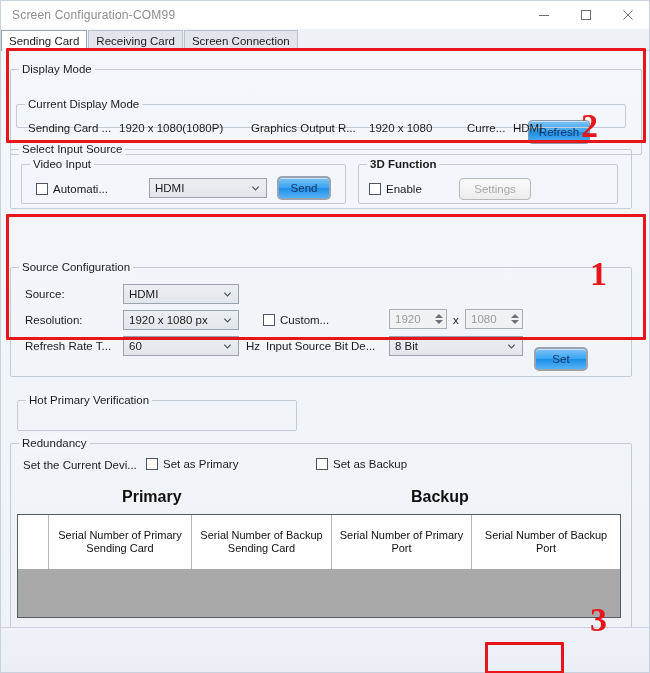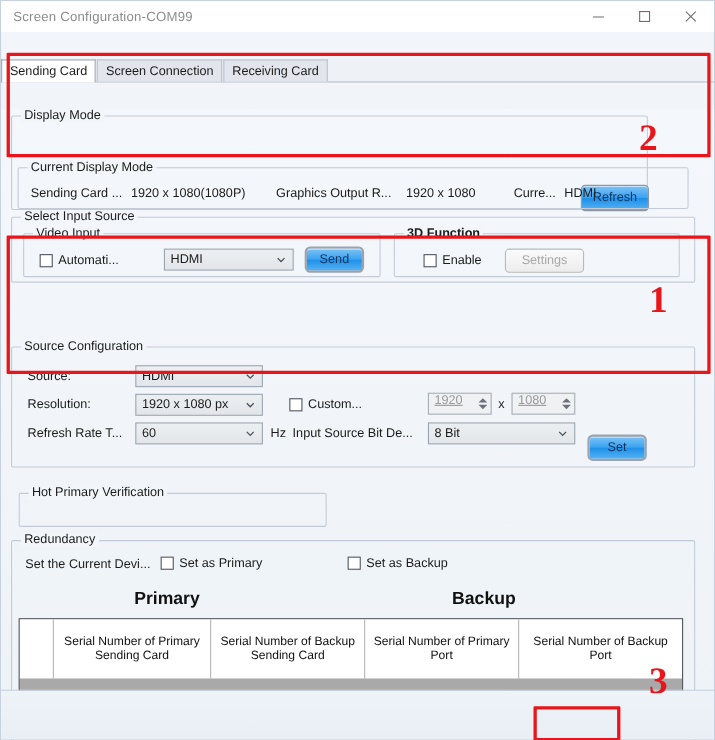--- a/index.html
+++ b/index.html
@@ -20,21 +20,20 @@
   
   .window {
     width: 650px;
     height: 673px;
     background: linear-gradient(180deg,#f2f6fb 0%, #eaf0f7 100%);
     border: 1px solid #c8d2de;
     box-sizing: border-box;
     display: flex;
     flex-direction: column;
     position: relative;
-    gap: 24px;
   }
 
   .titlebar {
     height: 27px;
     background: #ffffff;
     display: flex;
     align-items: center;
     flex: 0 0 auto;
     border-bottom: 1px solid #ffffff;
   }
@@ -178,24 +177,24 @@
 
   
   .spin {
     position: absolute;
     box-sizing: border-box;
     border: 1px solid #a6aeb6;
     background: #f0f1f3;
     font-size: 11.5px;
     color: #9a9a9a;
     display: flex;
+    align-items: center;
     padding-left: 5px;
     overflow: hidden;
     white-space: nowrap;
-    text-decoration: underline;
   }
   .spin .arrows {
     position: absolute;
     right: 3px;
     top: 50%;
     transform: translateY(-50%);
     display: flex;
     flex-direction: column;
     gap: 2px;
   }
@@ -316,32 +315,32 @@
         <svg width="12" height="12" viewBox="0 0 12 12">
             <line x1="1.5" y1="1.5" x2="10.5" y2="10.5" stroke="#6d6d6d" stroke-width="1"></line>
             <line x1="10.5" y1="1.5" x2="1.5" y2="10.5" stroke="#6d6d6d" stroke-width="1"></line>
           </svg>
       </div>
     </div>
   </div>
 
   <div class="tabbar">
     <div class="tab active">Sending Card</div>
+    <div class="tab">Receiving Card</div>
     <div class="tab">Screen Connection</div>
-    <div class="tab">Receiving Card</div>
   </div>
 
   <div class="content">
 
-    <div class="group" style="left:9px; top:6px; width:579px; height:86px;">
+    <div class="group" style="left:9px; top:18px; width:632px; height:86px;">
       <div class="glabel">Display Mode</div>
     </div>
     <div class="btn" style="left:527px; top:69px; width:62px; height:24px;">Refresh</div>
 
-    <div class="group" style="left:15px; top:53px; width:610px; height:38px; border-color:#c3ccd6;">
+    <div class="group" style="left:15px; top:53px; width:610px; height:24px; border-color:#c3ccd6;">
       <div class="glabel" style="background:#f2f6fa;">Current Display Mode</div>
     </div>
     <div class="lbl" style="left:27px; top:71px;">Sending Card ...</div>
     <div class="lbl" style="left:118px; top:71px;">1920 x 1080(1080P)</div>
     <div class="lbl" style="left:250px; top:71px;">Graphics Output R...</div>
     <div class="lbl" style="left:368px; top:71px;">1920 x 1080</div>
     <div class="lbl" style="left:466px; top:71px;">Curre...</div>
     <div class="lbl" style="left:512px; top:71px;">HDMI</div>
 
     <div class="group" style="left:9px; top:98px; width:622px; height:60px;">
@@ -359,21 +358,21 @@
       <span>HDMI</span>
       <svg class="chev" viewBox="0 0 10 10">
           <polyline points="1.5,3.5 5,7 8.5,3.5" fill="none" stroke="#4a5059" stroke-width="1.3"></polyline>
         </svg>
     </div>
     <div class="btn pad" style="left:276px; top:125px; width:54px; height:24px;">Send</div>
 
     <div class="group" style="left:357px; top:113px; width:260px; height:40px;font-weight:bold;">
       <div class="glabel">3D Function</div>
     </div>
-    <div class="cbox" style="left:384px; top:132px;">
+    <div class="cbox" style="left:368px; top:132px;">
       <span class="box"></span>
       <span>Enable</span>
     </div>
     <div class="btn disabled" style="left:458px; top:127px; width:72px; height:22px; border-radius:4px;">Settings</div>
 
     <div class="group" style="left:9px; top:216px; width:622px; height:110px;">
       <div class="glabel">Source Configuration</div>
     </div>
 
     <div class="lbl" style="left:24px; top:237px;">Source:</div>

